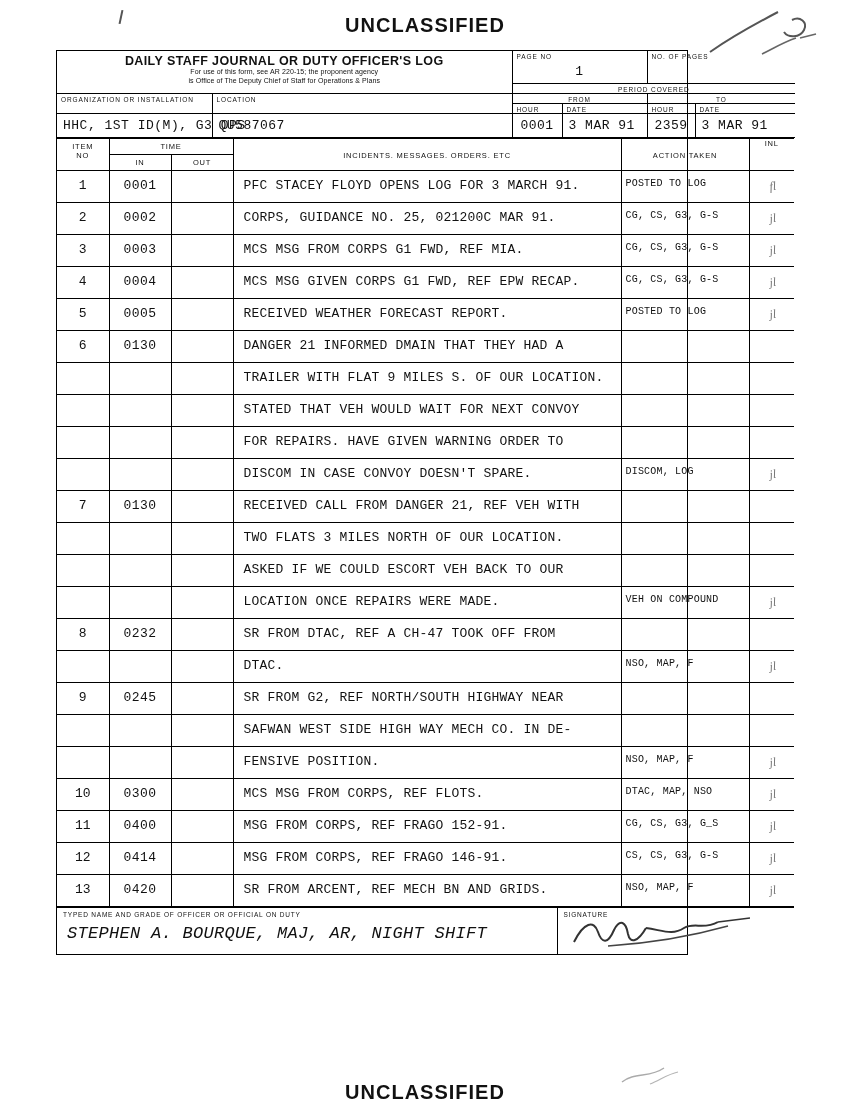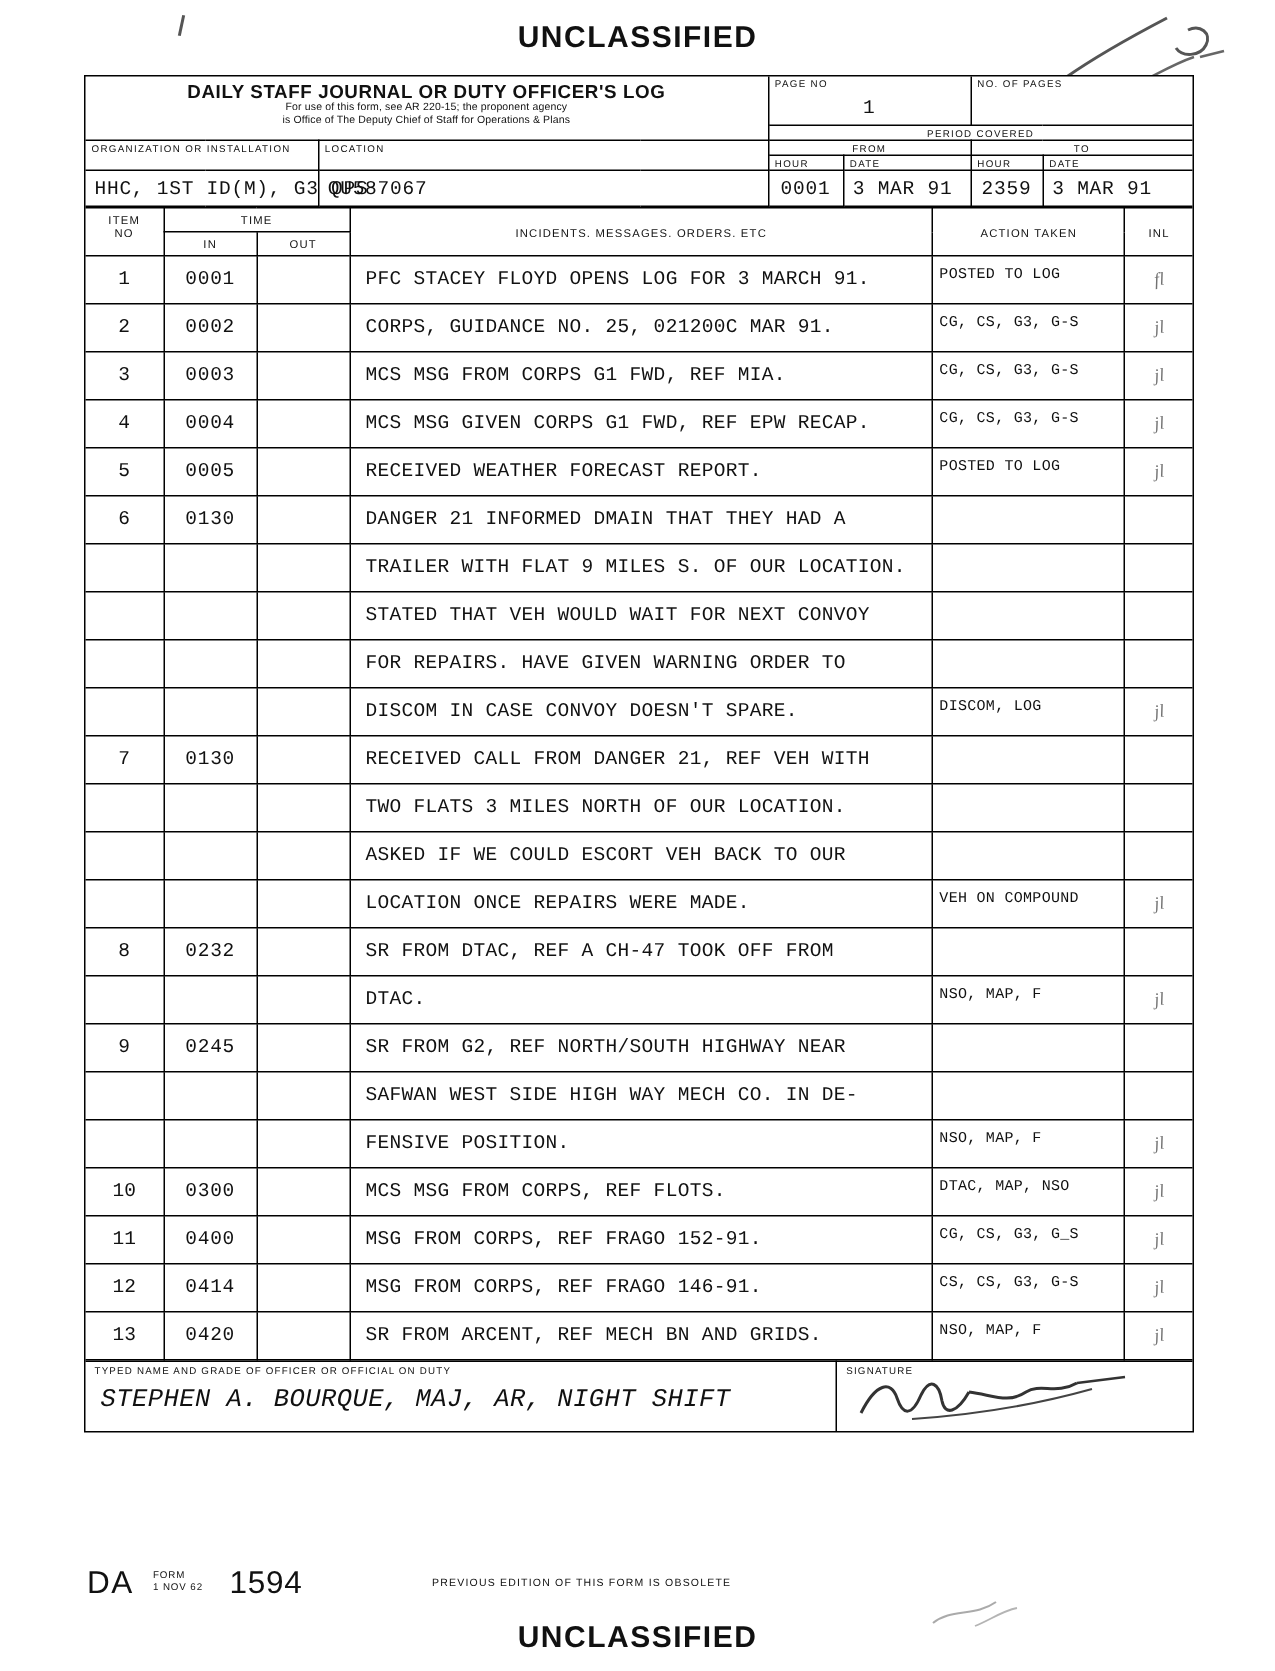--- a/index.html
+++ b/index.html
@@ -54,21 +54,21 @@
     height: 14px;
     background: #555;
     transform: rotate(12deg);
   }
 
   
   .form {
     position: absolute;
     top: 50px;
     left: 56px;
-    width: 740px;
+    width: 632px;
     border: 1.6px solid #000;
     box-sizing: border-box;
     background: #fff;
   }
 
   table {
     border-collapse: collapse;
     width: 100%;
     table-layout: fixed;
   }
@@ -379,21 +379,21 @@
         <td colspan="2">
           <div class="colhdr">TIME</div>
         </td>
         <td rowspan="2">
           <div class="colhdr" style="padding-top:12px">INCIDENTS. MESSAGES. ORDERS. ETC</div>
         </td>
         <td rowspan="2">
           <div class="colhdr" style="padding-top:12px">ACTION TAKEN</div>
         </td>
         <td rowspan="2" class="nb-r">
-          <div class="colhdr" style="padding-top:12px">INL</div>
+          <div class="colhdr" style="padding-top:0">INL</div>
         </td>
       </tr>
       <tr>
         <td>
           <div class="colhdr">IN</div>
         </td>
         <td>
           <div class="colhdr">OUT</div>
         </td>
       </tr>
@@ -879,29 +879,20 @@
             <path d="M78,12 C94,14 104,20 116,12 C126,6 136,14 150,6" stroke="#333" stroke-width="2" fill="none"></path>
             <path d="M40,30 C70,28 110,24 160,10" stroke="#444" stroke-width="1.4" fill="none"></path>
             <path d="M150,6 L182,2" stroke="#333" stroke-width="1.6" fill="none"></path>
           </svg>
         </td>
       </tr>
     </tbody>
       </table>
   </div>
 
-  <div class="da-line">
-    <span class="da-main">DA</span>
-    <span class="da-form-kicker">
-      <span>FORM</span><br>
-      <span>1 NOV 62</span>
-    </span>
-    <span class="da-number">1594</span>
-    <span class="da-obsolete">PREVIOUS EDITION OF THIS FORM IS OBSOLETE</span>
-  </div>
 
   <svg class="page-smudge" viewBox="0 0 60 22">
     <path d="M2,18 C14,8 30,14 44,4" stroke="#666" stroke-width="1.4" fill="none"></path>
     <path d="M30,20 C40,16 48,10 58,8" stroke="#777" stroke-width="1.2" fill="none"></path>
   </svg>
 
   <div class="classification bottom-class">UNCLASSIFIED</div>
 
 </div>
 

